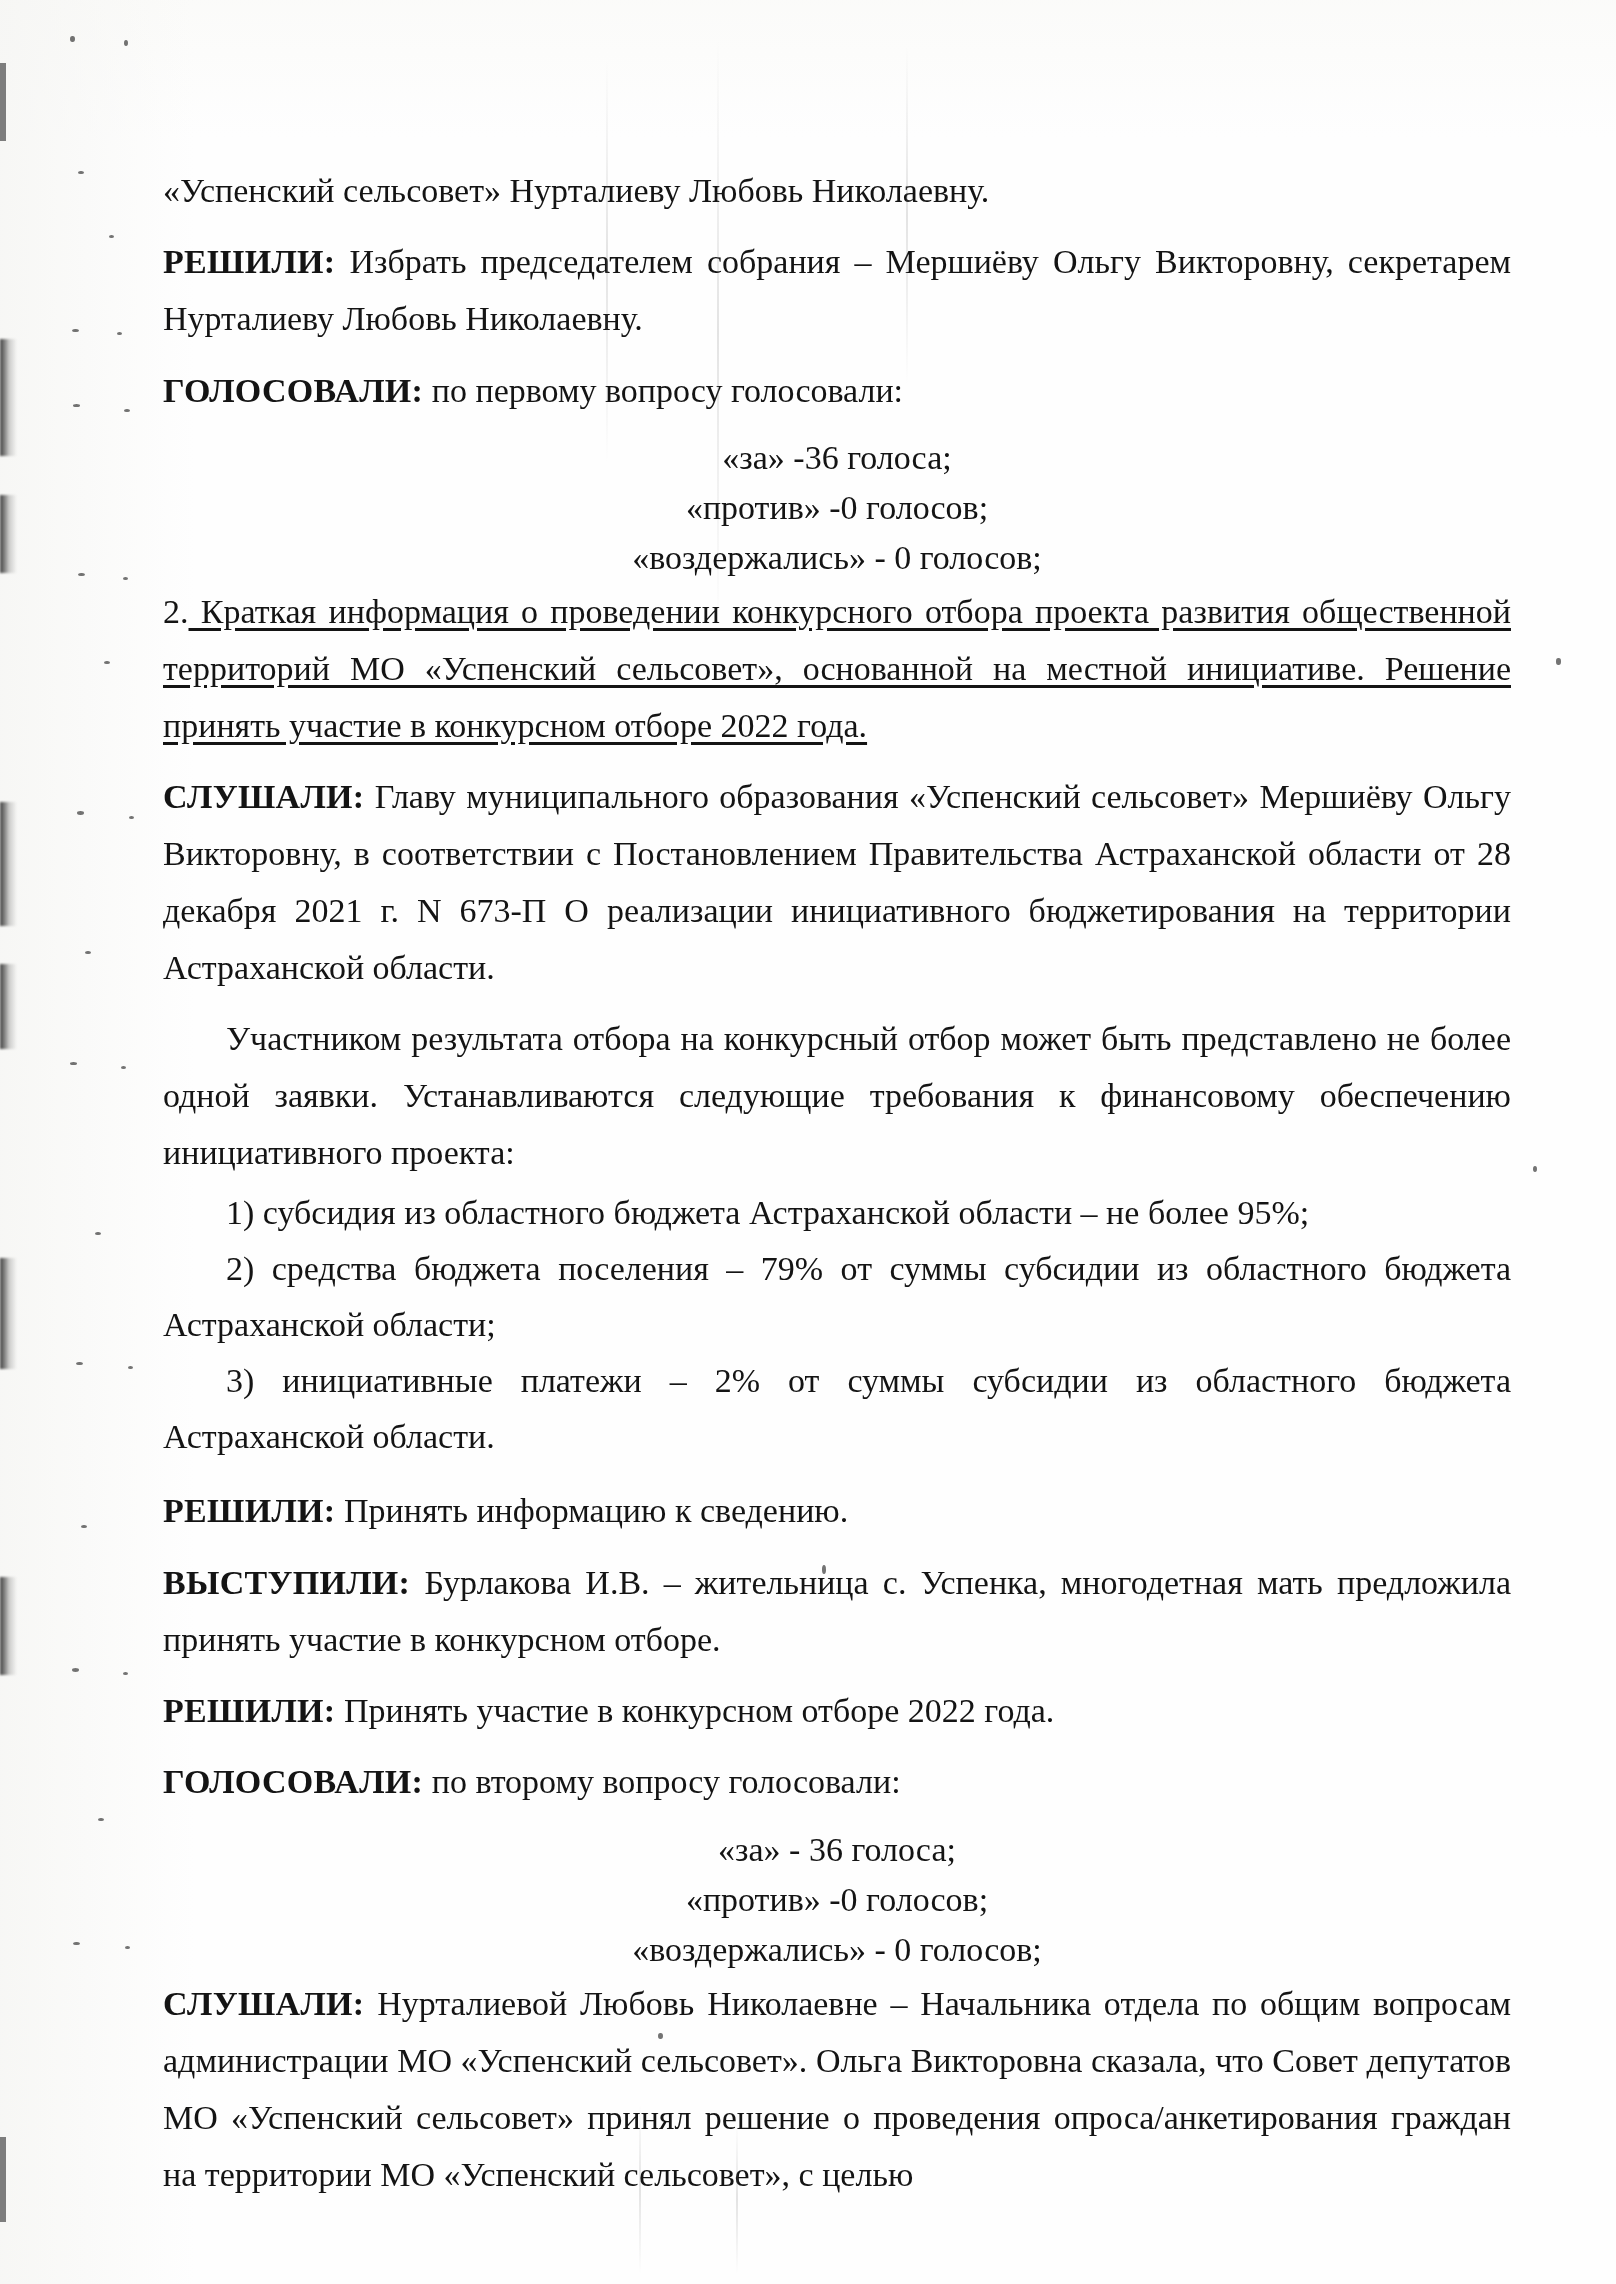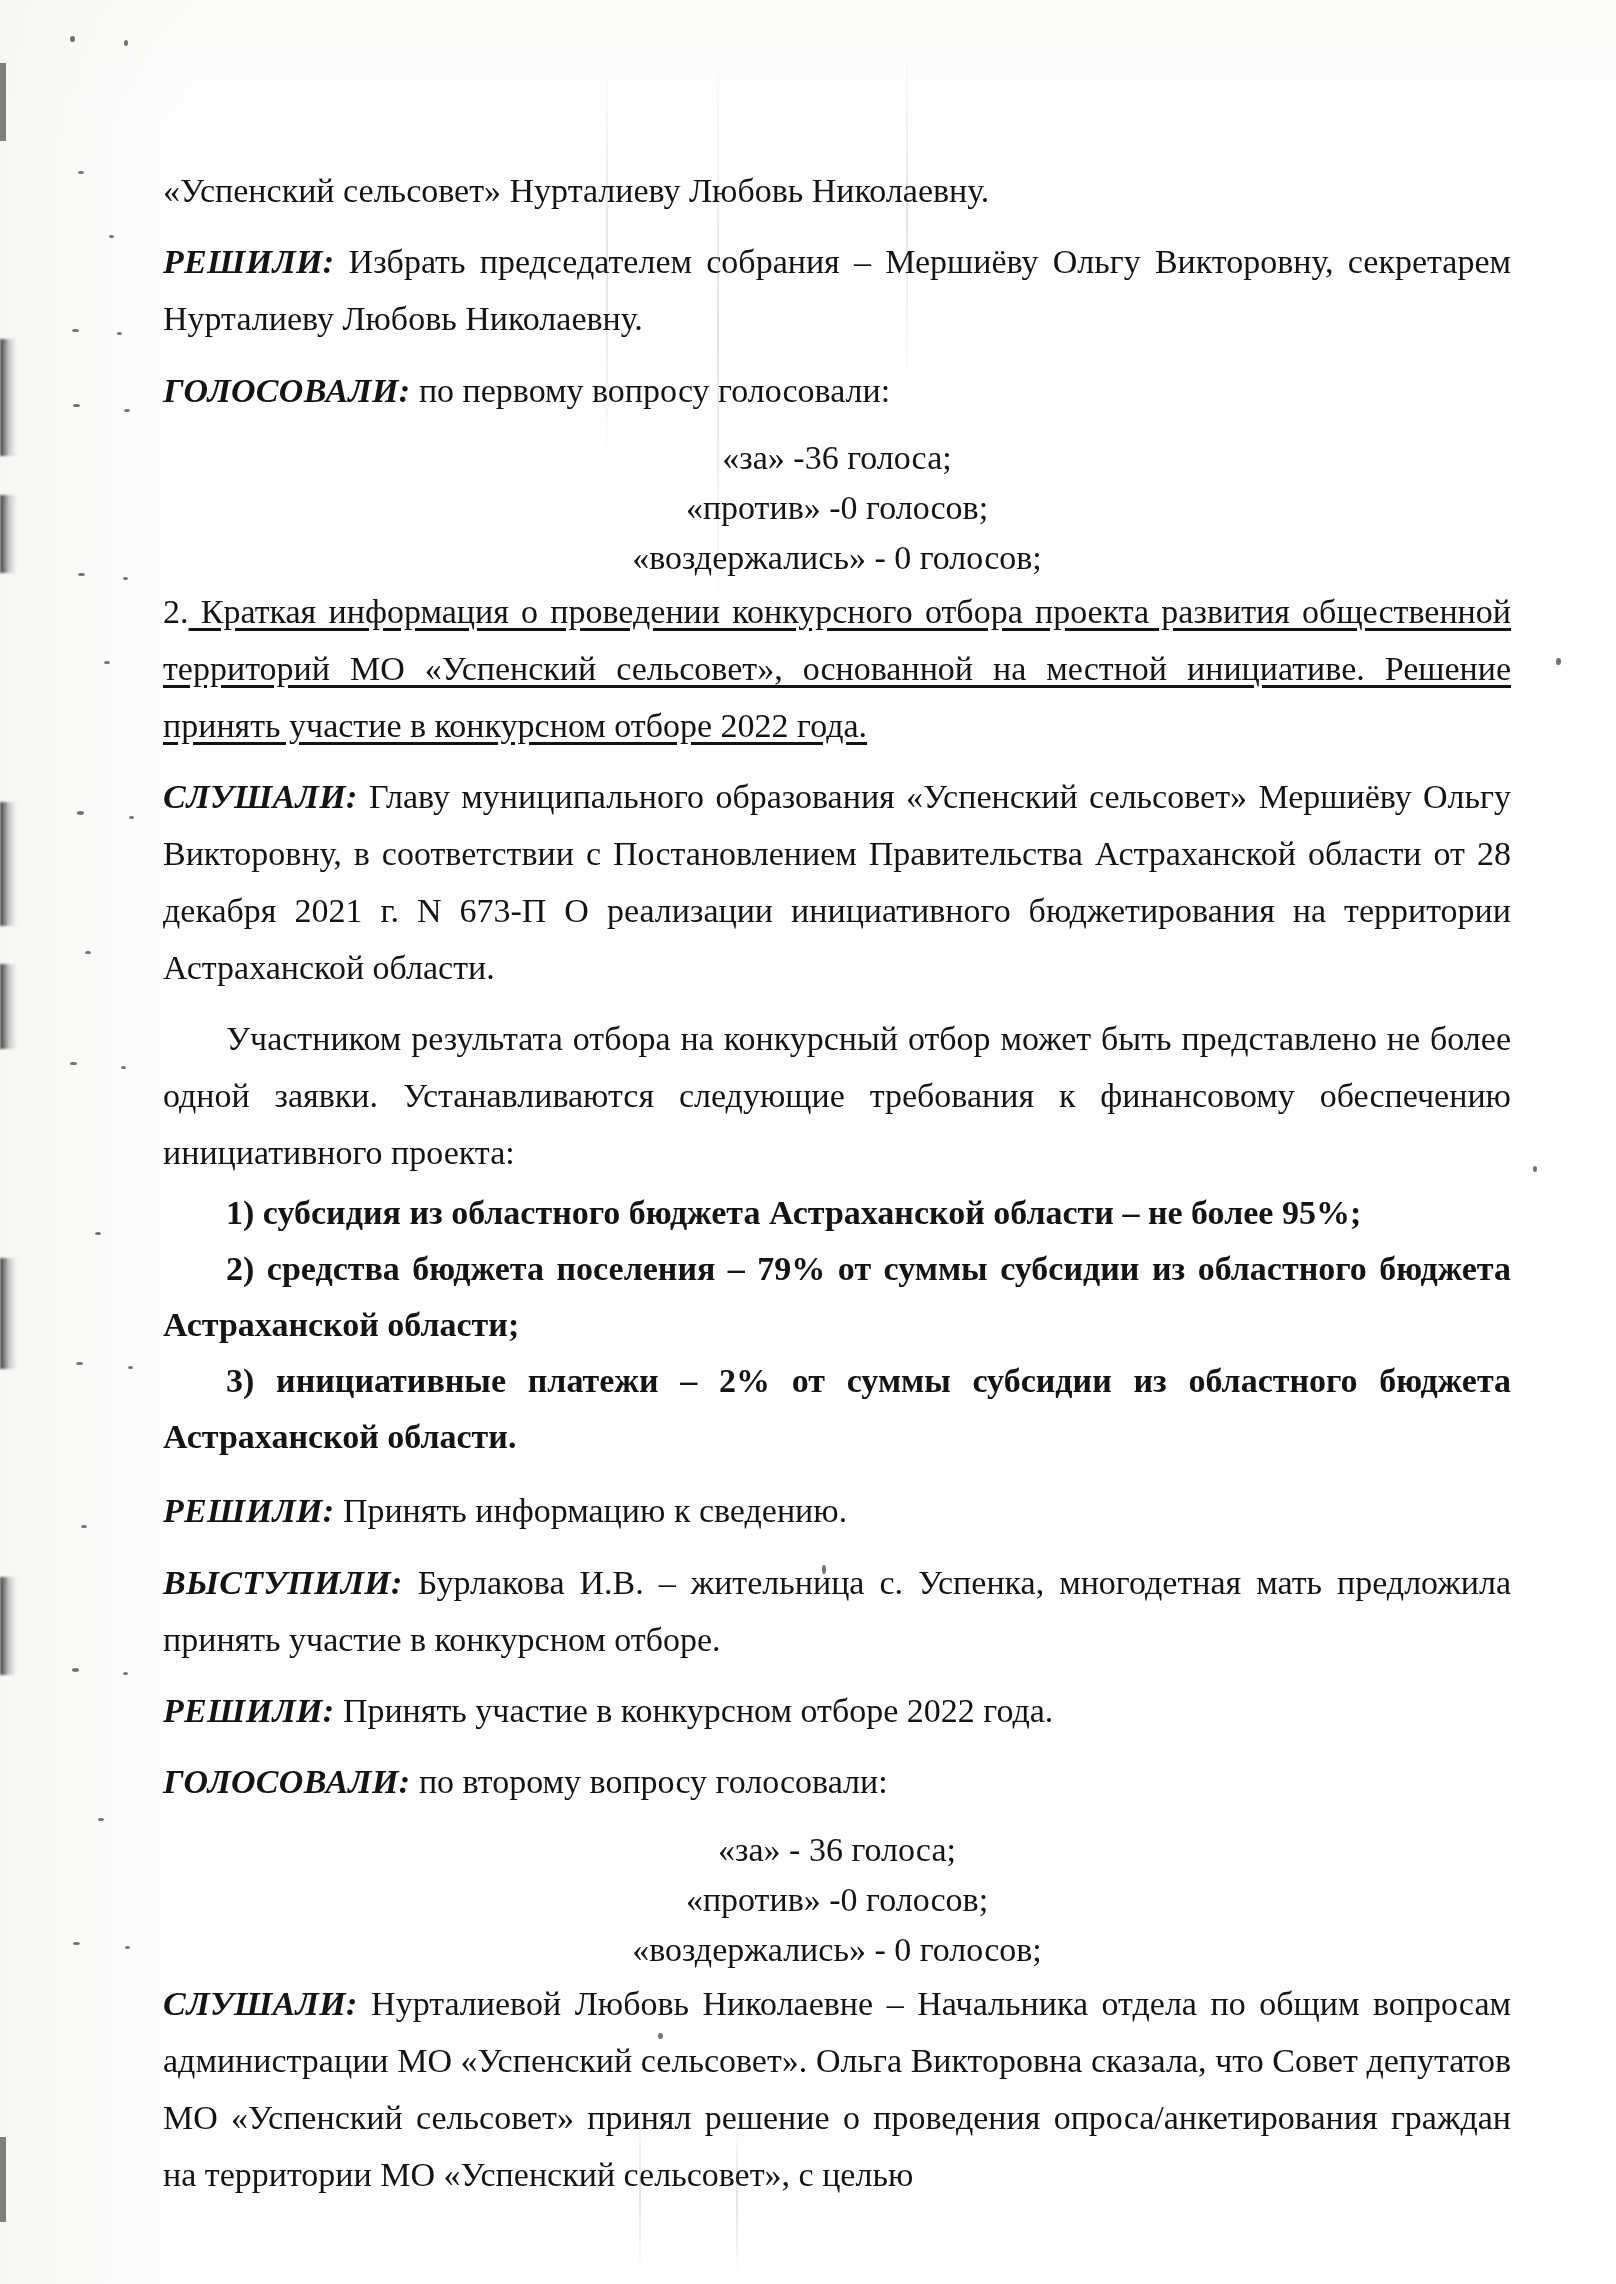--- a/index.html
+++ b/index.html
@@ -78,27 +78,25 @@
   .tight {
     line-height: 50px;
     text-align: center;
     margin-bottom: 0;
   }
   .list-line {
     text-align: justify;
     text-indent: 63px;
     margin-bottom: 0;
     line-height: 56px;
-    font-weight: bold;
   }
   .list-line-last { text-align: left; }
   .kw {
     font-weight: bold;
     letter-spacing: 0.3px;
-    font-style: italic;
   }
   .u { text-decoration: underline; text-underline-offset: 5.2px; }
   .block-underline {
     text-align: justify;
     margin-bottom: 14.3px;
   }
 </style>
 </head>
 <body>
 

